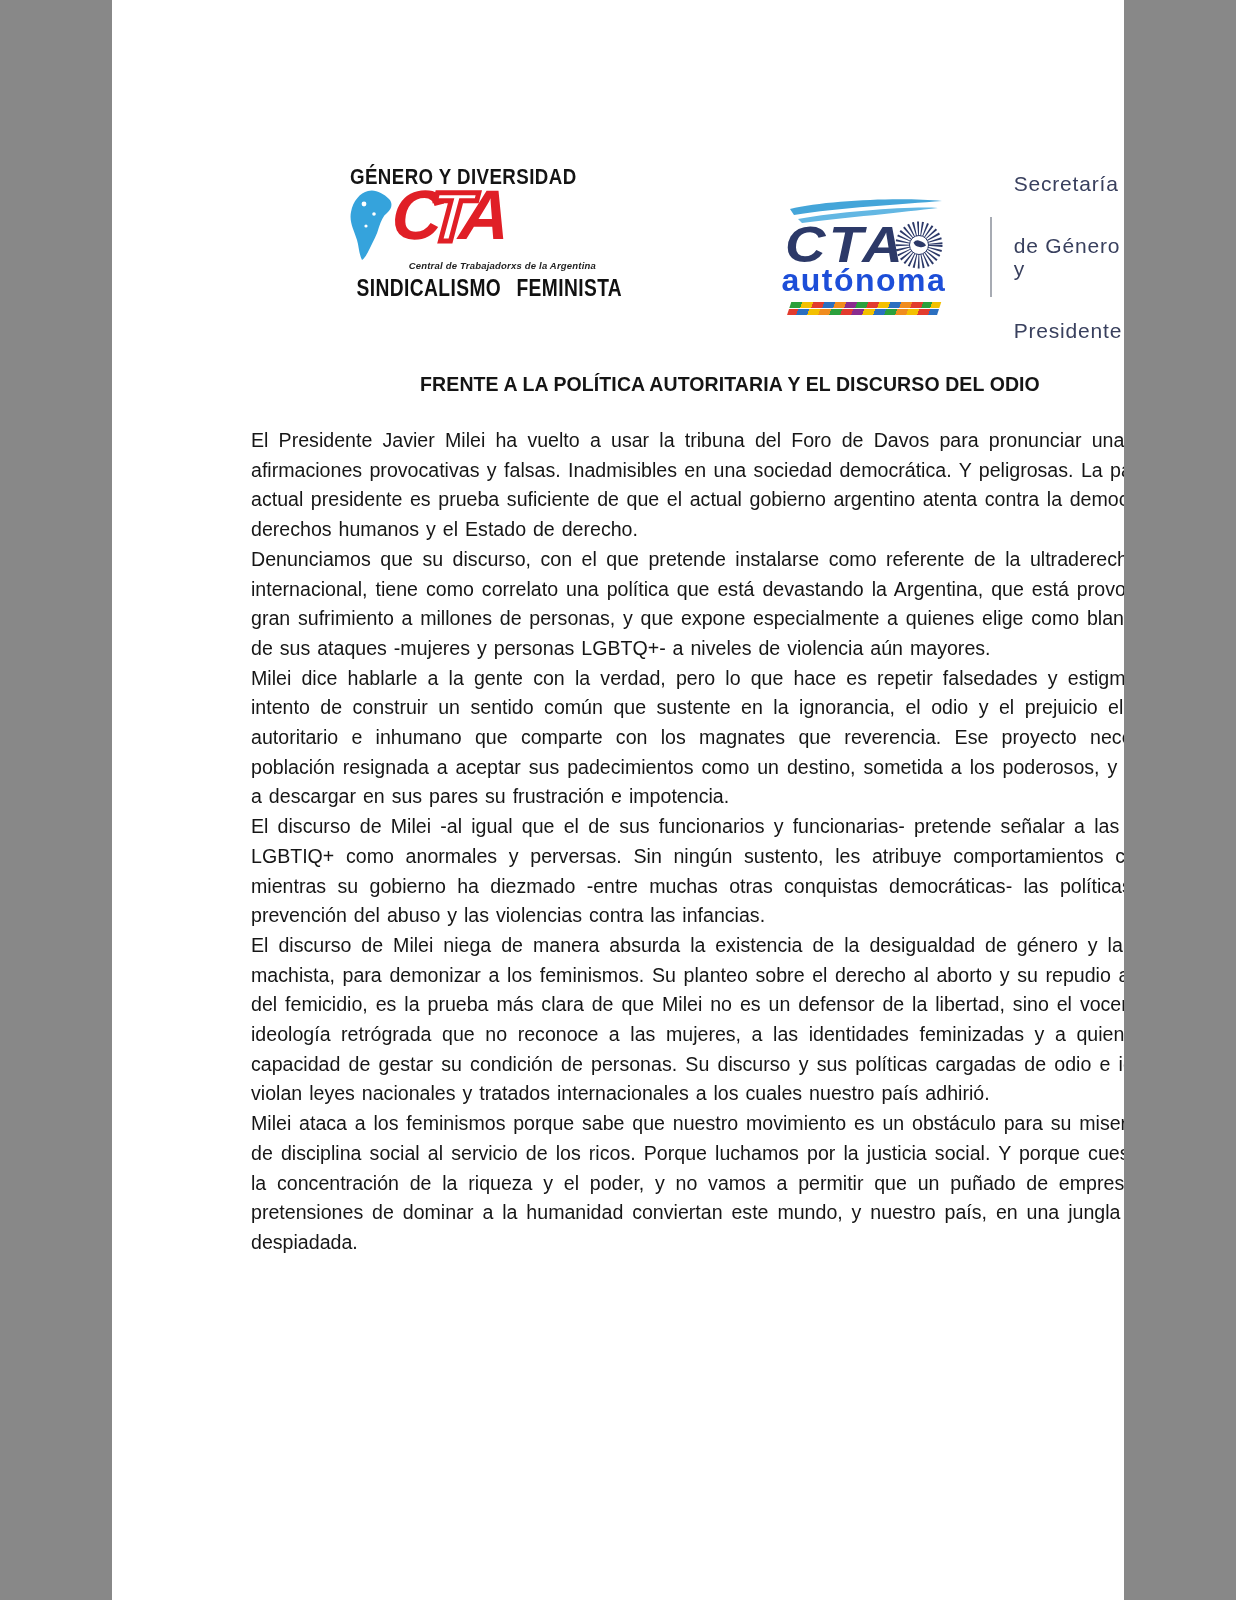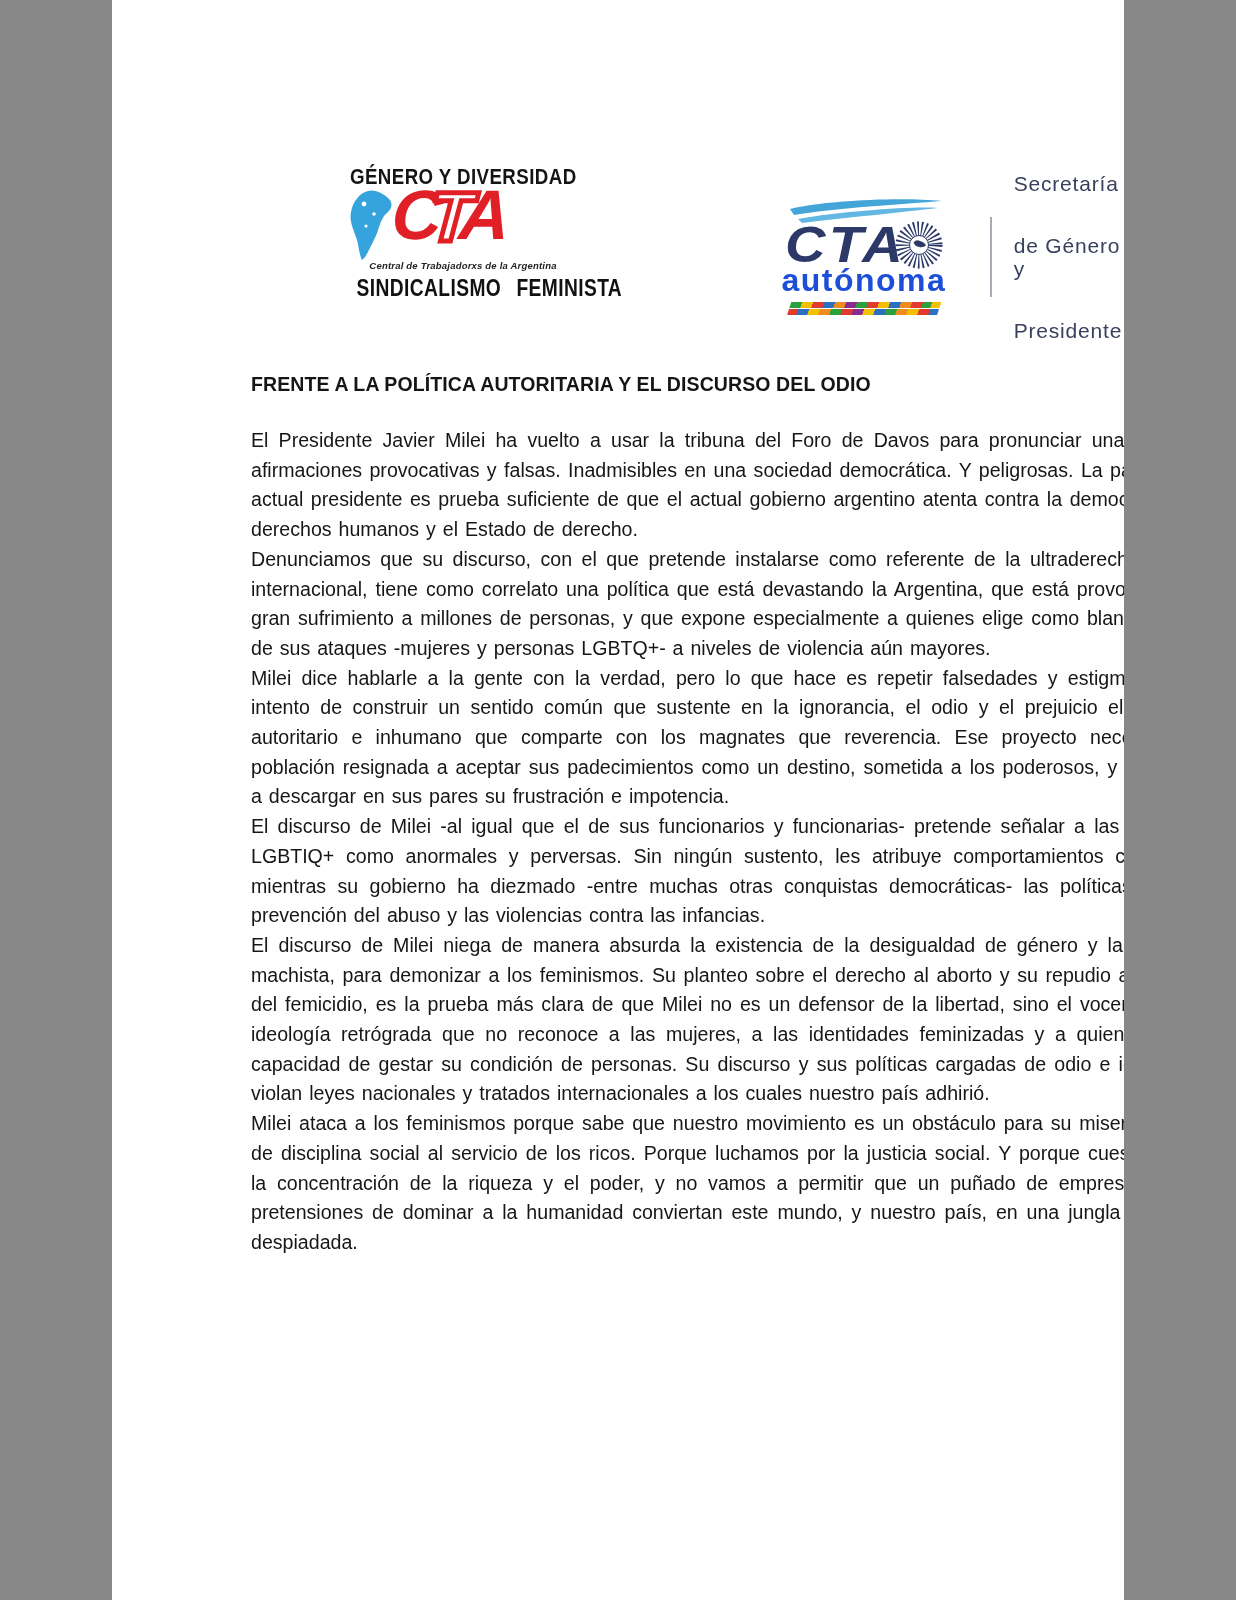--- a/index.html
+++ b/index.html
@@ -31,21 +31,21 @@
     letter-spacing:-3px; color:#e01f26; transform:skewX(-4deg);
     white-space:nowrap;
   }
   .cta-letters .t-white {
     position:relative; z-index:3; color:#ffffff;
     -webkit-text-stroke:5px #e01f26;
     margin:0 -10px; top:2px;
   }
   .central-line {
     display:block; margin-top:2px; color:#222; font-weight:700;
-    font-size:9.5px; font-style:italic; letter-spacing:.2px; white-space:nowrap;
+    font-size:9.5px; font-style:italic; letter-spacing:.2px; white-space:nowrap;text-align:right;
   }
   .sf-line {
     display:block; margin-top:3px; color:#111; font-weight:700;
     font-size:24px; word-spacing:12px; letter-spacing:.5px;
     transform:scaleX(.8); transform-origin:center; white-space:nowrap;
   }
 
   
   .logo-right {
     position:absolute; left:646px; top:172px;
@@ -80,21 +80,21 @@
     width:2px; height:80px; background:#a7abb3; margin:0 22px 0 20px;
   }
   .secretaria {
     display:flex; flex-direction:column; color:#39405e;
     font-size:21px; line-height:23.5px; letter-spacing:.8px; font-weight:400;gap:38px;
   }
 
   
   .doc-title {
     position:absolute; left:139px; top:373px; width:958px;
-    color:#151515;
+    text-align:center; color:#151515;
     font-size:19.5px; font-weight:700; letter-spacing:.1px;
   }
   .doc-body {
     position:absolute; left:139px; top:426px; width:958px;
     color:#161616; font-size:19.6px; line-height:29.7px;
     text-align:justify; word-spacing:1.5px;
   }
   .doc-body p { margin:0; }
 </style>
 </head>

